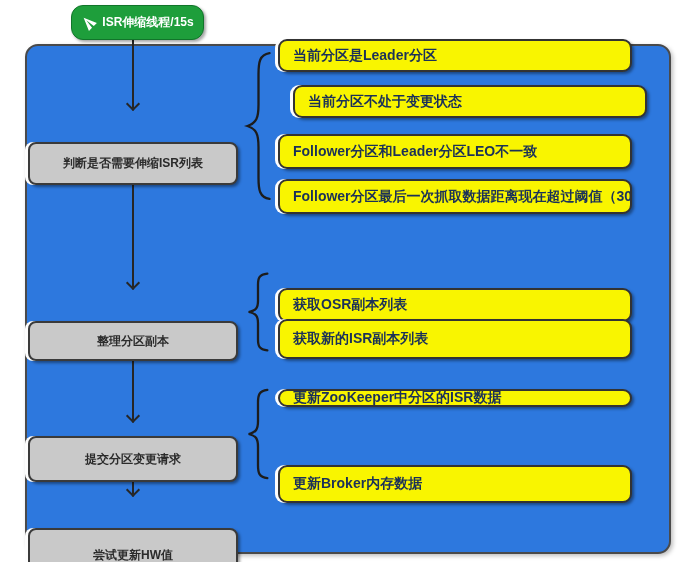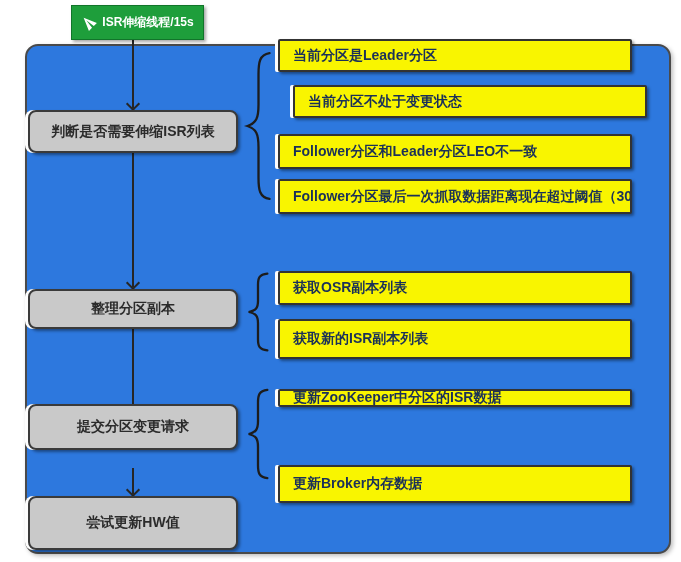--- a/index.html
+++ b/index.html
@@ -6,39 +6,39 @@
   .stage { position:relative; width:681px; height:562px; background:#ffffff; overflow:hidden; }
 
   .canvas {
     position:absolute; left:25px; top:44px; width:646px; height:510px;
     background:#2D78DE; border:2px solid #4a4a4a; border-radius:13px;
     box-shadow:2px 2px 4px rgba(0,0,0,.25); box-sizing:border-box;
   }
 
   .badge {
     position:absolute; left:71px; top:5px; width:131px; height:33px; z-index:6;
-    background:#1E9E3B; border:1px solid #11752A; border-radius:0;
+    background:#1E9E3B; border:1px solid #11752A; border-radius:12px;
     box-shadow:2px 2px 3px rgba(0,0,0,.35);
     display:flex; align-items:center; justify-content:center; gap:6px;
     color:#ffffff; font-weight:bold; font-size:12px;
   }
   .badge .plane { width:15px; height:15px; transform:rotate(45deg) scaleX(-1); }
 
   .step {
     position:absolute; left:28px; width:210px; z-index:3;
     background:#C9C9C9; border:2px solid #3A3A3A; border-radius:8px;
     box-shadow:-3px 0 0 #fdfdfd, 2px 2px 3px rgba(0,0,0,.4);
-    color:#2B2B2B; font-weight:bold; font-size:14px;
+    color:#2B2B2B; font-weight:bold; font-size:12px;
     display:flex; align-items:center; justify-content:center;
-    box-sizing:border-box; text-align:center;
+    box-sizing:border-box; text-align:center;margin-top:32px;
   }
 
   .cond {
     position:absolute; left:278px; width:354px; z-index:3;
-    background:#F9F500; border:2px solid #333333; border-radius:2px;
+    background:#F9F500; border:2px solid #333333; border-radius:9px;
     box-shadow:-3px 0 0 #fdfdfd, 2px 2px 3px rgba(0,0,0,.4);
     color:#1B3158; font-weight:bold; font-size:14px;
     display:flex; align-items:center; padding:0 3px 0 13px;
     box-sizing:border-box; white-space:nowrap; overflow:hidden;
   }
 
   .arrow { position:absolute; left:132px; width:2px; background:#262626; z-index:2; }
   .arrow::after {
     content:""; position:absolute; left:-4.5px; bottom:-1px; width:10px; height:10px;
     border-right:2px solid #262626; border-bottom:2px solid #262626;
@@ -86,19 +86,19 @@
     <svg viewBox="0 0 30 100" preserveAspectRatio="none">
       <path d="M25 2 C16 3 15 8 15 16 L15 36 C15 45 13 48 5 50 C13 52 15 55 15 64 L15 84 C15 92 16 97 25 98" fill="none" stroke="#1c1c1c" stroke-width="2.3" stroke-linecap="round" vector-effect="non-scaling-stroke"></path>
     </svg>
   </div>
 
   <div class="cond" style="top:39px;height:33px;">当前分区是Leader分区</div>
   <div class="cond" style="top:85px;height:33px;margin-left:15px;">当前分区不处于变更状态</div>
   <div class="cond" style="top:134px;height:35px;">Follower分区和Leader分区LEO不一致</div>
   <div class="cond" style="top:179px;height:35px;">Follower分区最后一次抓取数据距离现在超过阈值（30s</div>
 
-  <div class="cond" style="top:271px;height:34px;">获取OSR副本列表</div>
+  <div class="cond" style="top:288px;height:34px;">获取OSR副本列表</div>
   <div class="cond" style="top:319px;height:40px;">获取新的ISR副本列表</div>
 
   <div class="cond" style="top:389px;height:18px;">更新ZooKeeper中分区的ISR数据</div>
   <div class="cond" style="top:465px;height:38px;">更新Broker内存数据</div>
 
 </div>
 
 </body></html>

